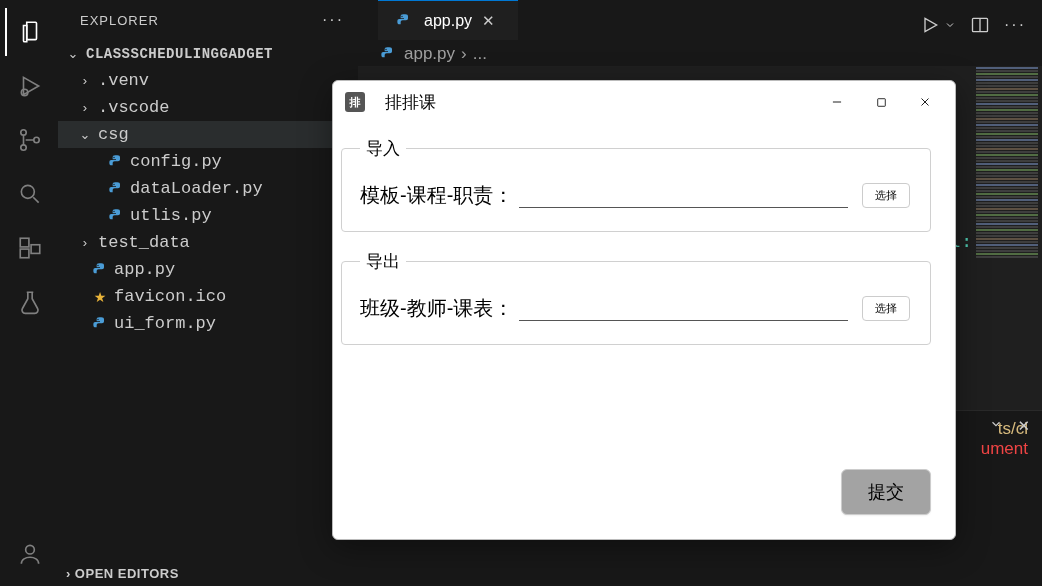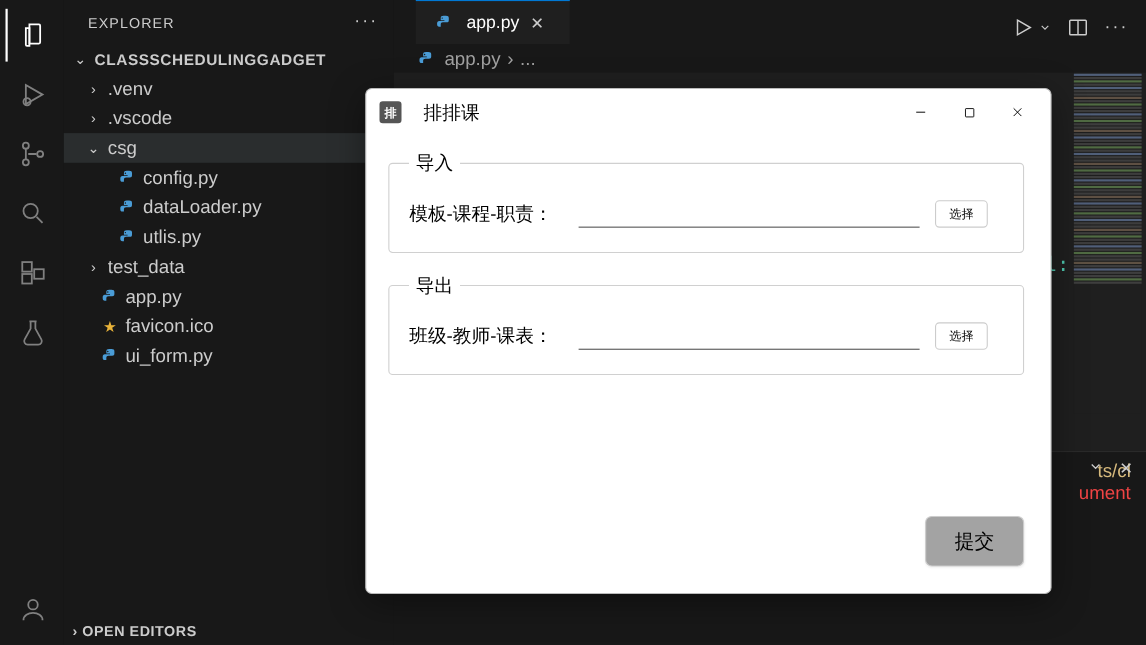--- a/index.html
+++ b/index.html
@@ -8,21 +8,21 @@
 .activitybar .ab-icon{width:48px;height:48px;display:flex;align-items:center;justify-content:center;color:#808080;border-left:2px solid transparent;}
 .activitybar .ab-icon.active{color:#fff;border-left:2px solid #fff;}
 .activitybar .ab-bottom{margin-top:auto;margin-bottom:8px;}
 .sidebar{position:absolute;left:58px;top:0;width:300px;height:586px;background:#181818;display:flex;flex-direction:column;}
 .sidebar-header{height:40px;display:flex;align-items:center;padding:0 8px 0 22px;color:#ccc;font-size:13px;letter-spacing:1px;}
 .sidebar-header .dots{margin-left:auto;font-size:16px;letter-spacing:2px;padding-right:6px;}
 .tree{font-size:16px;color:#ccc;}
 .tree-row{display:flex;align-items:center;height:27px;padding-left:10px;gap:4px;}
 .tree-row.active{background:#2a2d2e;}
 .tree-row .arrow{width:18px;text-align:center;color:#ccc;font-size:13px;}
-.tree-row .name{white-space:nowrap;font-size:17px;}
+.tree-row .name{white-space:nowrap;font-size:17px;font-family:Liberation Mono, monospace;}
 .tree-row .bold{font-weight:bold;font-size:14px;letter-spacing:.5px;}
 .indent-0{padding-left:6px;}
 .indent-1{padding-left:18px;}
 .indent-2{padding-left:32px;}
 .indent-3{padding-left:48px;}
 .file-icon{width:20px;height:20px;display:inline-flex;align-items:center;justify-content:center;font-size:14px;}
 .py-ico{color:#4a9cd6;}
 .star-ico{color:#e8b339;}
 .lines-ico{color:#ccc;}
 .section-header{display:flex;align-items:center;gap:4px;font-weight:bold;font-size:13px;letter-spacing:.5px;padding-left:8px;height:26px;margin-top:auto;}
@@ -43,24 +43,24 @@
 .term-header{position:absolute;right:12px;top:6px;display:flex;gap:14px;color:#ccc;font-size:15px;}
 .term-path{color:#d7ba7d;}
 .term-amp{color:#ccc;}
 .term-cmd{color:#ef4444;}
 .dialog{position:absolute;left:332px;top:80px;width:624px;height:460px;background:#fff;border:1px solid #bbb;border-radius:6px;box-shadow:0 8px 32px rgba(0,0,0,.4);color:#000;display:flex;flex-direction:column;}
 .dialog-titlebar{height:42px;display:flex;align-items:center;padding:0 8px 0 12px;}
 .dialog-titlebar .appicon{width:20px;height:20px;background:#555;color:#fff;font-size:11px;display:flex;align-items:center;justify-content:center;border-radius:3px;font-weight:bold;}
 .dialog-titlebar .title{margin-left:20px;font-size:17px;}
 .dialog-titlebar .winbtns{margin-left:auto;display:flex;gap:0;}
 .dialog-titlebar .winbtn{width:44px;height:32px;display:flex;align-items:center;justify-content:center;}
-fieldset{border:1px solid #d0d0d0;border-radius:4px;margin:14px 24px 4px 20px;padding:22px 32px 22px 18px;font-size:17px;}
+fieldset{border:1px solid #d0d0d0;border-radius:4px;margin:14px 24px 4px 8px;padding:22px 20px 22px 18px;font-size:17px;}
 legend{padding:0 6px;font-size:17px;}
 .fieldrow{display:flex;align-items:center;gap:6px;}
-.fieldrow label{min-width:148px;font-size:17px;}
+.fieldrow label{min-width:148px;font-size:20px;}
 .fieldrow .underline-input{flex:1;border:none;border-bottom:1px solid #555;background:transparent;height:24px;font-size:16px;outline:none;}
 .fieldrow .browse{background:#fff;border:1px solid #ccc;border-radius:4px;padding:4px 12px;font-size:11px;margin-left:8px;}
 .submit-wrap{margin-top:auto;display:flex;justify-content:flex-end;padding:0 24px 24px 0;}
 .submit-btn{background:#a3a3a3;border:1px solid #ccc;border-radius:6px;padding:10px 26px;font-size:18px;box-shadow:0 1px 2px rgba(0,0,0,.06);}
 svg{display:block;}
 </style>
 </head>
 <body>
 
 <div class="activitybar">

